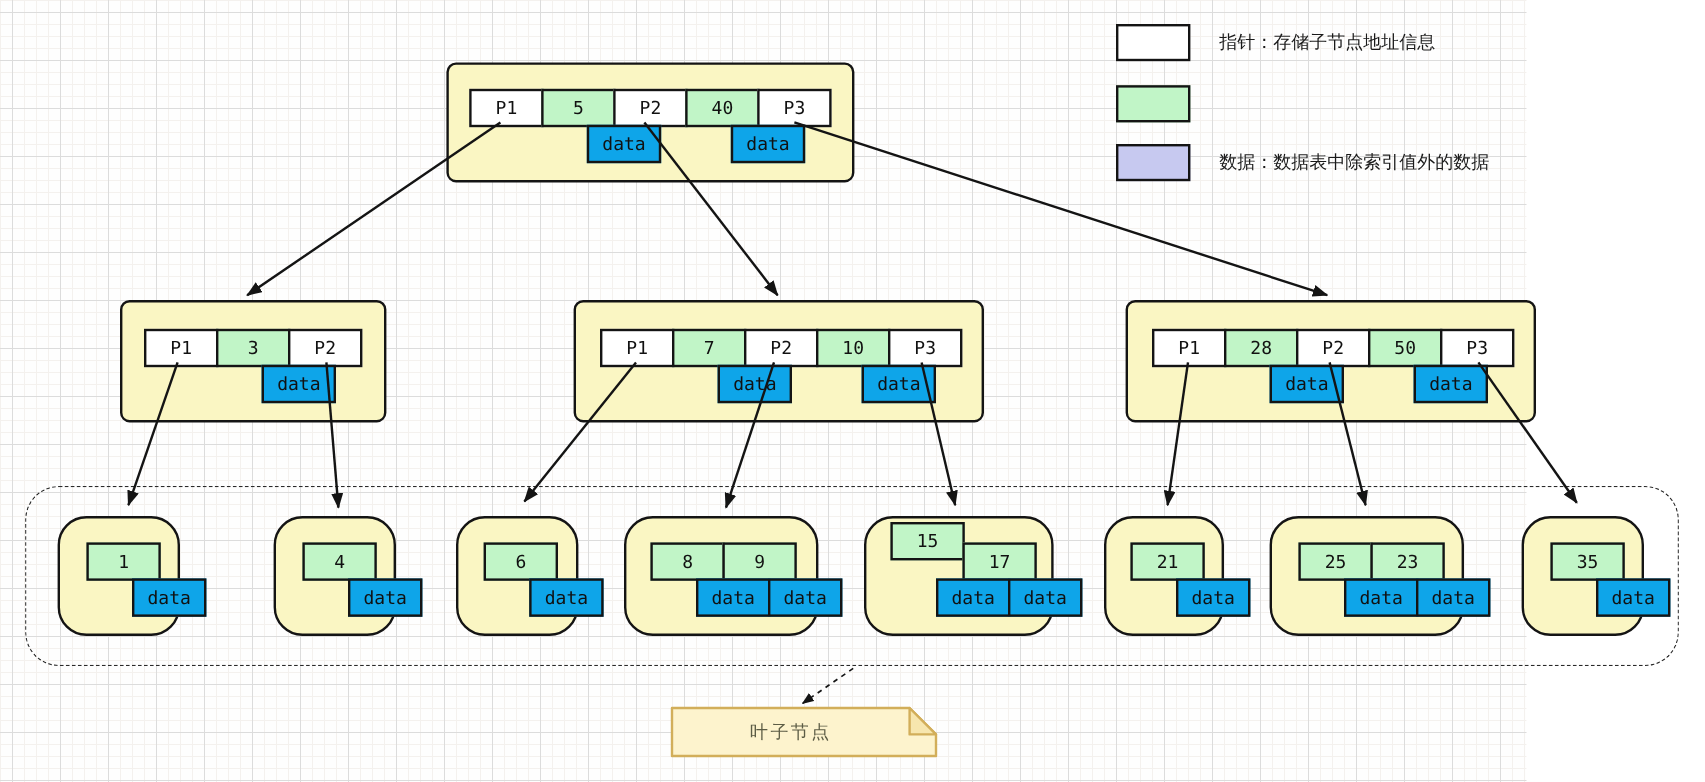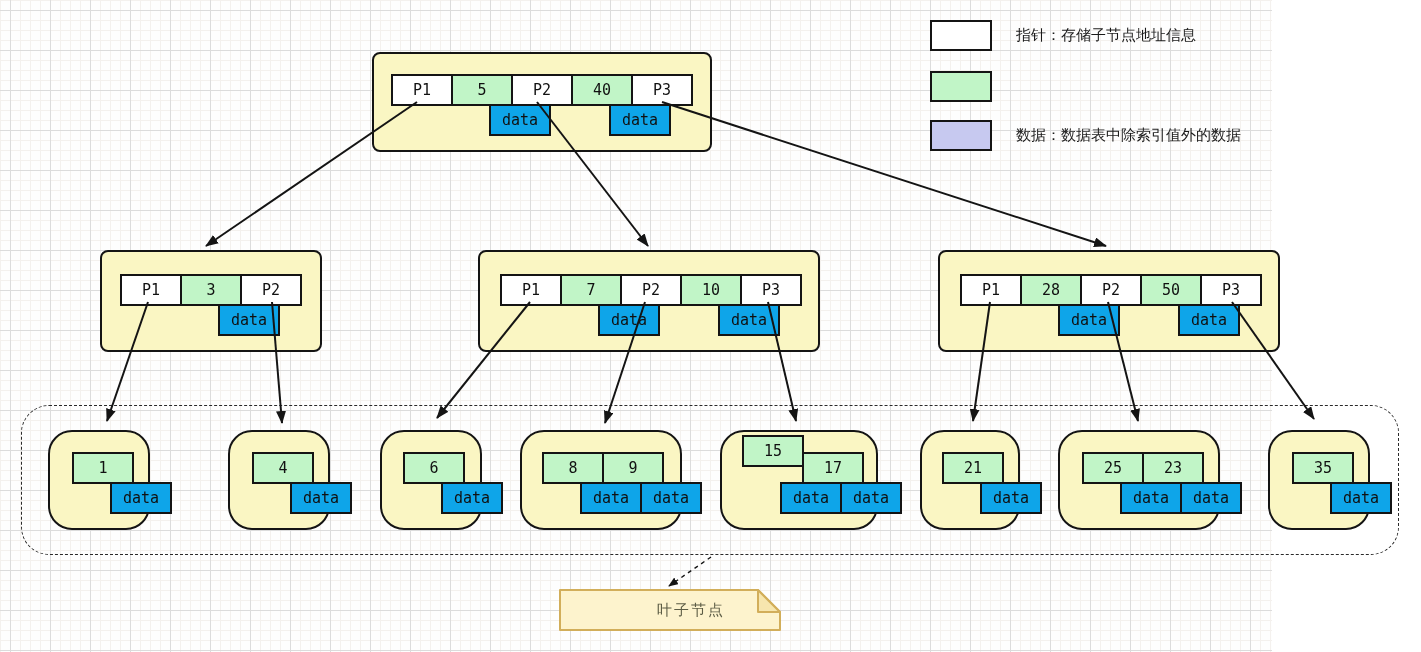--- a/index.html
+++ b/index.html
@@ -35,21 +35,21 @@
     width:62px;height:31px;box-sizing:border-box;border:2px solid #141414;flex:0 0 auto;
   }
   .legend-label{margin-left:24px;font-size:15px;color:#1a1a1a;white-space:nowrap;}
   .leaf-region{
     position:absolute;left:21px;top:405px;width:1378px;height:150px;
     border:1.6px dashed #2a2a2a;border-radius:28px;box-sizing:border-box;z-index:1;
   }
   .note-label{
     position:absolute;left:560px;top:592px;width:198px;height:36px;
     display:flex;align-items:center;justify-content:center;
-    font-size:15px;letter-spacing:2px;color:#5c5c45;z-index:7;margin-left:32px;
+    font-size:15px;letter-spacing:2px;color:#5c5c45;z-index:7;
   }
 </style>
 </head>
 <body>
 
 <div class="stage">
 
   <div class="legend">
     <div class="legend-row" style="left:930px;top:20px;">
       <div class="swatch" style="background:#ffffff;"></div>

